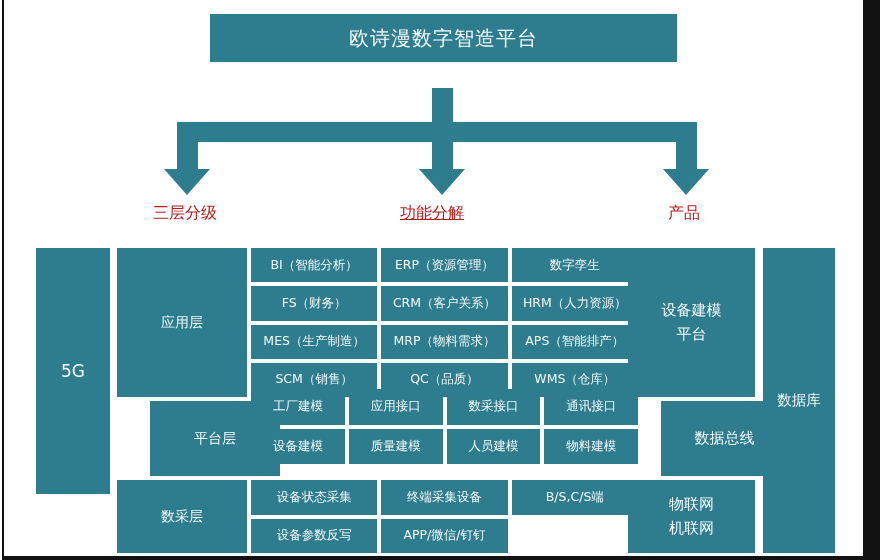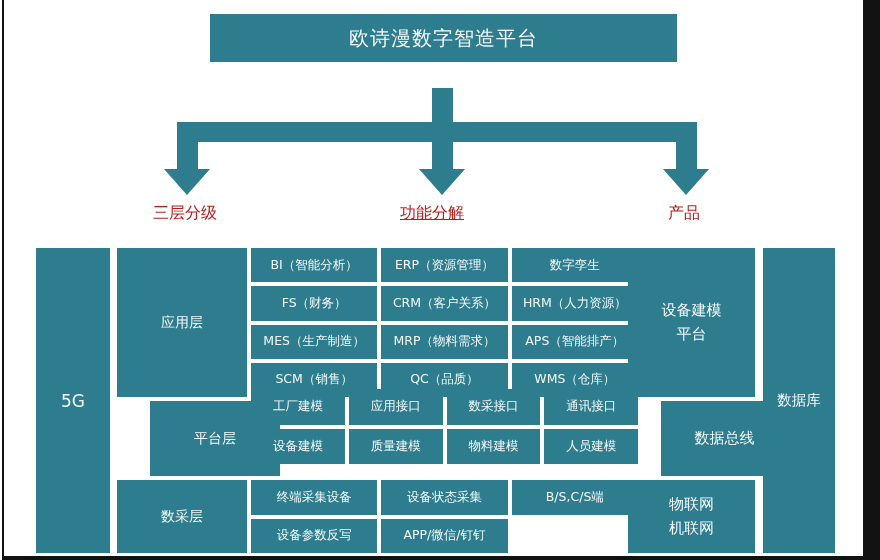--- a/index.html
+++ b/index.html
@@ -24,21 +24,21 @@
         border-left:23px solid transparent;border-right:23px solid transparent;
         border-top:26px solid #2e7d8e;}
   .head-l{left:164px;} .head-m{left:419px;} .head-r{left:663px;}
 
   .branch-label{position:absolute;top:203px;width:160px;text-align:center;
                 color:#b91c1c;font-size:16px;}
   .bl-left{left:105px;} .bl-mid{left:352px;text-decoration:underline;} .bl-right{left:604px;}
 
   .box{position:absolute;display:flex;align-items:center;justify-content:center;
        text-align:center;}
-  .col-5g{left:36px;top:248px;width:74px;height:305px;font-size:17px;}
+  .col-5g{left:36px;top:248px;width:74px;height:246px;font-size:17px;}
   .col-db{left:763px;top:248px;width:72px;height:305px;font-size:14.5px;}
 
   .layer-label{left:117px;width:130px;font-size:14px;}
   .right-box{left:628px;width:127px;font-size:15px;line-height:1.55;white-space:pre-line;}
   .band-app{top:248px;height:149px;}
   .band-plat{top:401px;height:75px;margin-left:33px;}
   .band-daq{top:480px;height:73px;}
 
   .cells{position:absolute;left:251px;width:387px;display:grid;gap:4px;border-radius:20px;}
   .cells-app{top:248px;height:149px;grid-template-columns:repeat(3,1fr);grid-template-rows:repeat(4,1fr);}
@@ -92,29 +92,29 @@
 平台</div>
 
   <div class="box teal layer-label band-plat">平台层</div>
   <div class="cells cells-plat">
     <div class="cell">工厂建模</div>
     <div class="cell">应用接口</div>
     <div class="cell">数采接口</div>
     <div class="cell">通讯接口</div>
     <div class="cell">设备建模</div>
     <div class="cell">质量建模</div>
+    <div class="cell">人员建模</div>
     <div class="cell">物料建模</div>
-    <div class="cell">人员建模</div>
   </div>
   <div class="box teal right-box band-plat">数据总线</div>
 
   <div class="box teal layer-label band-daq">数采层</div>
   <div class="cells cells-daq">
+    <div class="cell">设备状态采集</div>
     <div class="cell">终端采集设备</div>
-    <div class="cell">设备状态采集</div>
     <div class="cell">B/S,C/S端</div>
     <div class="cell">设备参数反写</div>
     <div class="cell">APP/微信/钉钉</div>
   </div>
   <div class="box teal right-box band-daq">物联网
 机联网</div>
 
   <div class="box teal col-db">数据库</div>
 
 </div>

